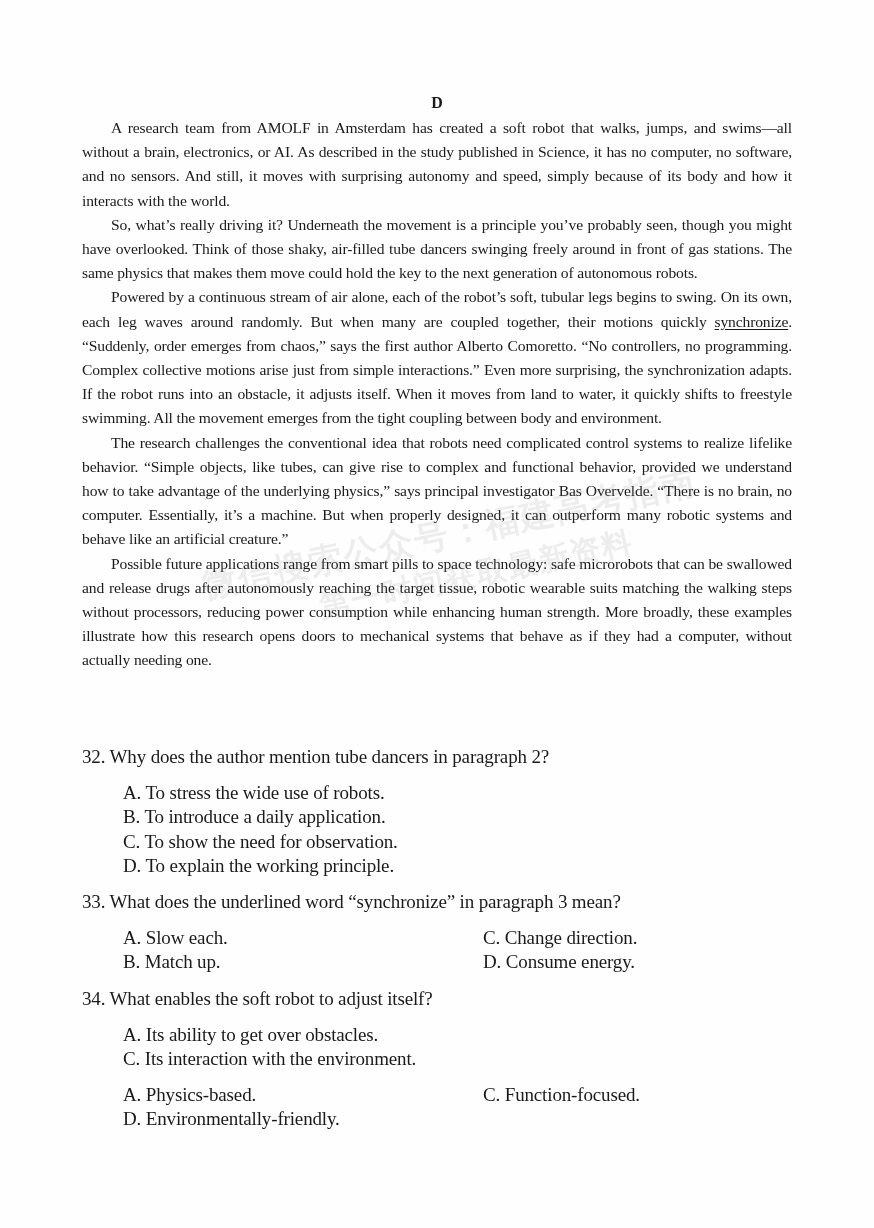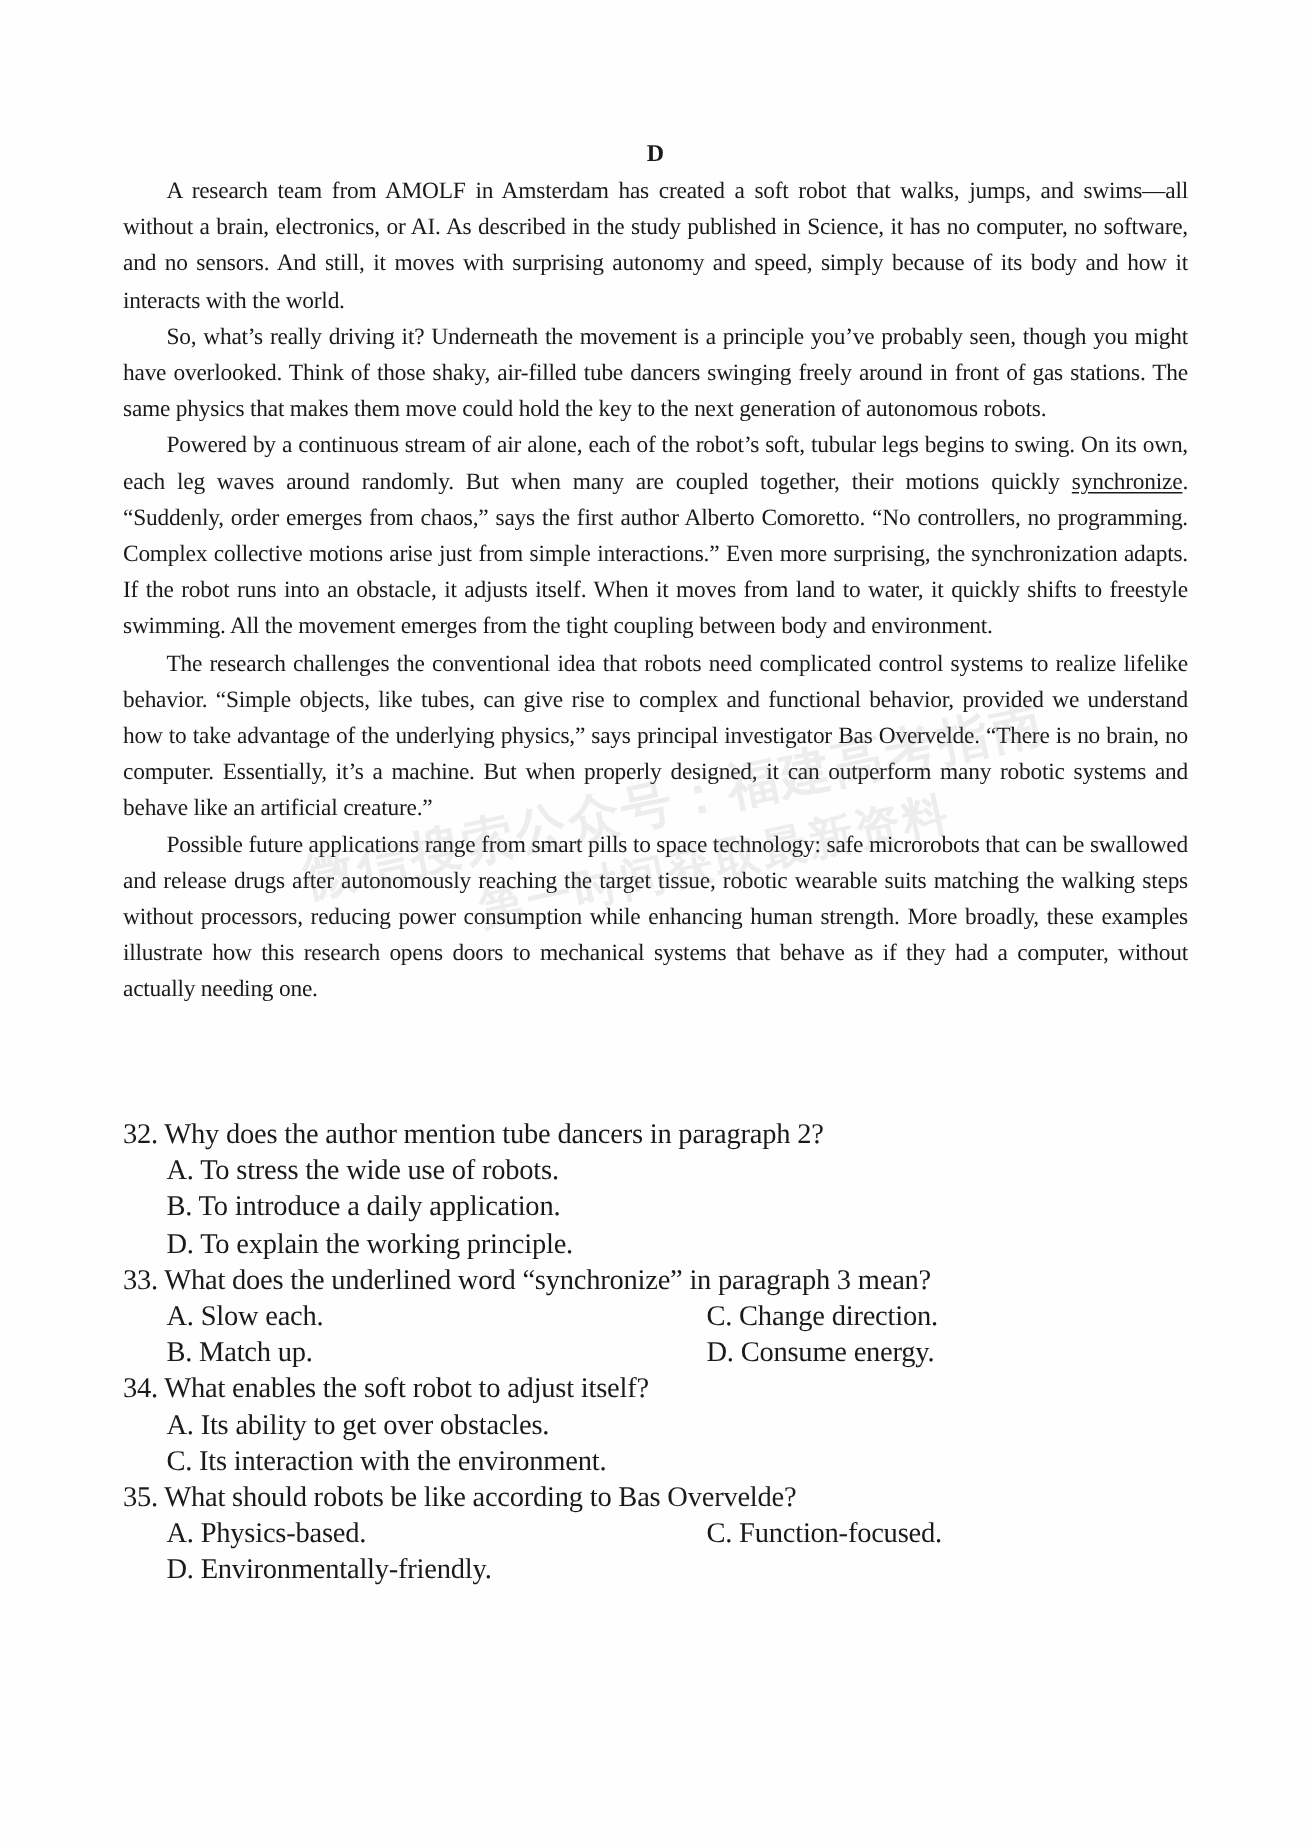--- a/index.html
+++ b/index.html
@@ -59,21 +59,21 @@
       width: 710px;
       font-size: 19px;
       line-height: 24.2px;
       font-weight: normal;
       letter-spacing: -0.15px;
     }
     .question-stem {
       margin: 0;
     }
     .options {
-      margin: 0;
+      margin: 12px;
       padding: 0;
       list-style: none;
     }
     .option {
       padding-left: 29px;
     }
     .options.two-col {
       display: grid;
       grid-template-columns: 360px 350px;
     }
@@ -131,20 +131,21 @@
     <p>The research challenges the conventional idea that robots need complicated control systems to realize lifelike behavior. “Simple objects, like tubes, can give rise to complex and functional behavior, provided we understand how to take advantage of the underlying physics,” says principal investigator Bas Overvelde. “There is no brain, no computer. Essentially, it’s a machine. But when properly designed, it can outperform many robotic systems and behave like an artificial creature.”</p>
     <p>Possible future applications range from smart pills to space technology: safe microrobots that can be swallowed and release drugs after autonomously reaching the target tissue, robotic wearable suits matching the walking steps without processors, reducing power consumption while enhancing human strength. More broadly, these examples illustrate how this research opens doors to mechanical systems that behave as if they had a computer, without actually needing one.</p>
   </div>
 
   <div class="questions">
     <div class="question">
       <p class="question-stem">32. Why does the author mention tube dancers in paragraph 2?</p>
       <ul class="options">
         <li class="option">A. To stress the wide use of robots.</li>
         <li class="option">B. To introduce a daily application.</li>
+        <li class="option">C. To show the need for observation.</li>
         <li class="option">D. To explain the working principle.</li>
       </ul>
     </div>
 
     <div class="question">
       <p class="question-stem">33. What does the underlined word “synchronize” in paragraph 3 mean?</p>
       <ul class="options two-col">
         <li class="option">A. Slow each.</li>
         <li class="option">C. Change direction.</li>
         <li class="option">B. Match up.</li>
@@ -154,21 +155,20 @@
 
     <div class="question">
       <p class="question-stem">34. What enables the soft robot to adjust itself?</p>
       <ul class="options">
         <li class="option">A. Its ability to get over obstacles.</li>
         <li class="option">C. Its interaction with the environment.</li>
       </ul>
     </div>
 
     <div class="question">
-      <p class="question-stem">35. What should robots be like according to Bas Overvelde?</p>
       <ul class="options two-col">
         <li class="option">A. Physics-based.</li>
         <li class="option">C. Function-focused.</li>
         <li class="option">D. Environmentally-friendly.</li>
       </ul>
     </div>
   </div>
 
   <div class="watermark">
     <span class="wm-line1">微信搜索公众号：福建高考指南</span>

